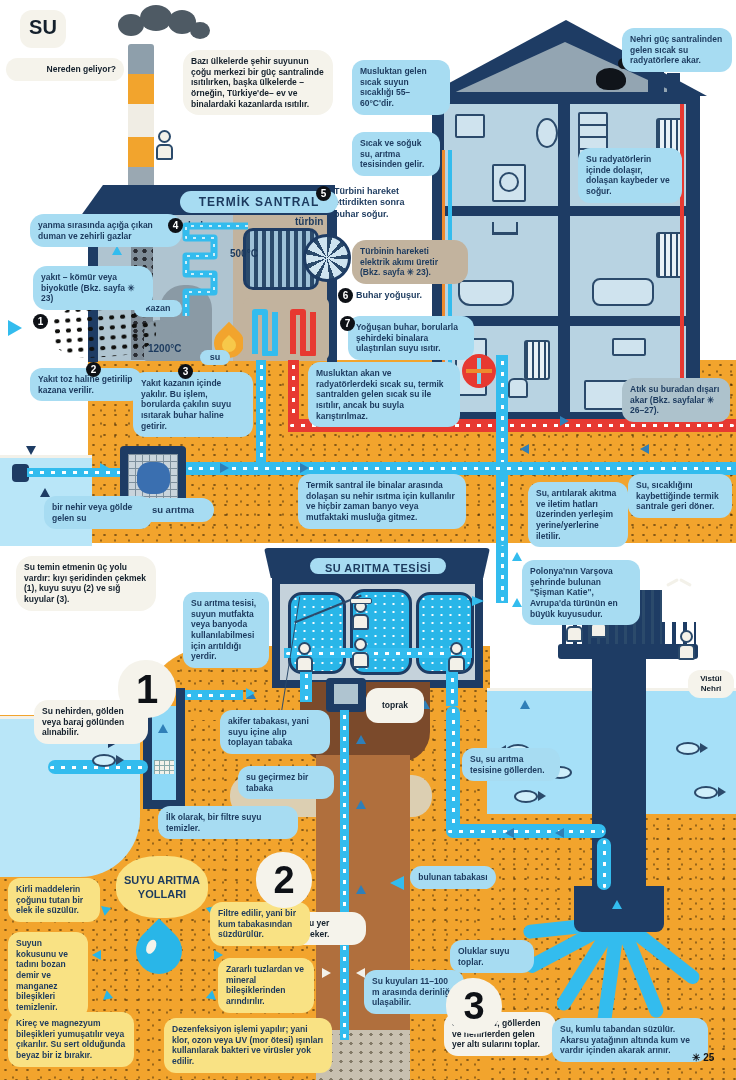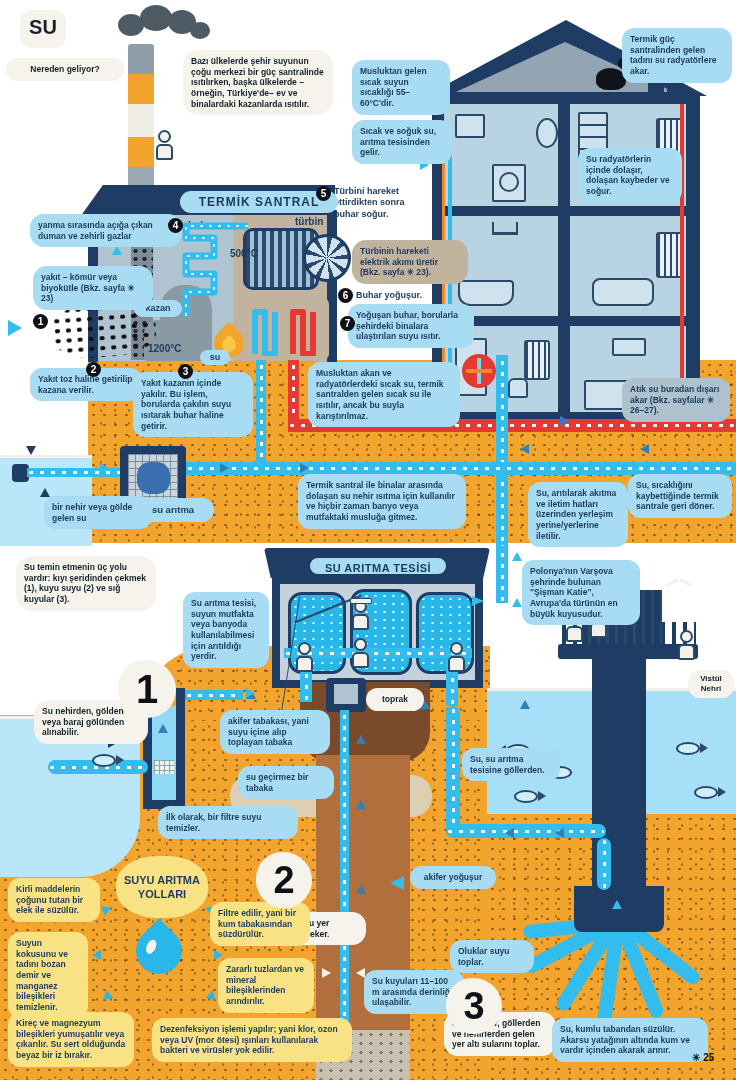--- a/index.html
+++ b/index.html
@@ -69,21 +69,21 @@
 <div class="poster">
 
   <section>
 
     <div class="sand" style="left:88px;top:360px;width:648px;height:183px"></div>
 
     <div class="water" style="left:0;top:455px;width:92px;height:88px;border-top:3px solid #F3F1E9"></div>
 
     <div class="bubble white" style="left:20px;top:10px;width:46px;height:38px;font-size:20px;text-align:center;padding:5px 0">
       <span>SU</span></div>
-    <div class="bubble white" style="left:6px;top:58px;width:118px;border-radius:13px;text-align:center">
+    <div class="bubble white" style="left:6px;top:58px;width:118px;border-radius:13px;text-align:right">
       <span>Nereden geliyor?</span></div>
     <div class="bubble white" style="left:183px;top:50px;width:150px;border-radius:16px">
       <span>Bazı ülkelerde şehir suyunun çoğu merkezi bir güç santralinde ısıtılırken, başka ülkelerde –örneğin, Türkiye'de– ev ve binalardaki kazanlarda ısıtılır.</span></div>
 
     <div class="smoke" style="left:118px;top:14px;width:26px;height:22px"></div>
     <div class="smoke" style="left:140px;top:5px;width:32px;height:26px"></div>
     <div class="smoke" style="left:168px;top:10px;width:28px;height:24px"></div>
     <div class="smoke" style="left:190px;top:22px;width:20px;height:17px"></div>
     <div class="abs" style="left:128px;top:44px;width:26px;height:150px;border-radius:3px;
          background:linear-gradient(#8E9FAB 0 20%,#F2A42D 20% 40%,#F0EDE4 40% 62%,#F2A42D 62% 82%,#9AA8B2 82% 100%)"></div>
@@ -152,21 +152,21 @@
     <div class="bubble" style="left:133px;top:372px;width:120px">
       <span>Yakıt kazanın içinde yakılır. Bu işlem, borularda çakılın suyu ısıtarak buhar haline getirir.</span></div>
     <div class="step" style="left:178px;top:364px"><span>3</span></div>
 
     <div class="step" style="left:316px;top:186px"><span>5</span></div>
     <div class="lbl" style="left:334px;top:186px;width:96px"><span>Türbini hareket ettirdikten sonra buhar soğur.</span></div>
     <div class="bubble tan" style="left:352px;top:240px;width:116px;border-radius:14px">
       <span>Türbinin hareketi elektrik akımı üretir (Bkz. sayfa ✳ 23).</span></div>
     <div class="step" style="left:338px;top:288px"><span>6</span></div>
     <div class="lbl" style="left:356px;top:290px;width:90px"><span>Buhar yoğuşur.</span></div>
-    <div class="bubble" style="left:348px;top:304px;width:126px">
+    <div class="bubble" style="left:348px;top:316px;width:126px">
       <span>Yoğuşan buhar, borularla şehirdeki binalara ulaştırılan suyu ısıtır.</span></div>
     <div class="step" style="left:340px;top:316px"><span>7</span></div>
 
     <div class="abs" style="left:425px;top:20px;width:0;height:0;
          border-left:141px solid transparent;border-right:141px solid transparent;border-bottom:76px solid #1E3C64"></div>
     <div class="abs" style="left:447px;top:42px;width:0;height:0;
          border-left:118px solid transparent;border-right:118px solid transparent;border-bottom:54px solid #93A5B2"></div>
     <div class="abs" style="left:596px;top:68px;width:30px;height:22px;background:#10141a;border-radius:45% 55% 40% 40%"></div>
     <div class="abs" style="left:618px;top:58px;width:11px;height:11px;background:#10141a;border-radius:50%"></div>
     <div class="navyblock" style="left:648px;top:70px;width:16px;height:24px"></div>
@@ -202,24 +202,24 @@
     <div class="abs" style="left:448px;top:150px;width:4px;height:262px;background:#33BCEE;z-index:12"></div>
     <div class="abs" style="left:442px;top:150px;width:3px;height:262px;background:#EE8A2D;z-index:12"></div>
     <div class="tri tr" style="left:420px;top:148px;color:#EE8A2D"></div>
     <div class="tri tr" style="left:420px;top:160px;color:#33BCEE"></div>
 
     <div class="abs" style="left:462px;top:354px;width:34px;height:34px;background:#E73931;border-radius:50%;z-index:22"></div>
     <div class="abs" style="left:477px;top:358px;width:4px;height:26px;background:#7AD4F2;z-index:23"></div>
     <div class="abs" style="left:466px;top:369px;width:26px;height:4px;background:#EE8A2D;z-index:23"></div>
 
     <div class="bubble" style="left:622px;top:28px;width:110px">
-      <span>Termik güç santralinden gelen tadını su radyatörlere akar.</span></div>
+      <span>Nehri güç santralinden gelen sıcak su radyatörlere akar.</span></div>
     <div class="bubble" style="left:352px;top:60px;width:98px">
       <span>Musluktan gelen sıcak suyun sıcaklığı 55–60°C'dir.</span></div>
-    <div class="bubble" style="left:352px;top:120px;width:100px">
+    <div class="bubble" style="left:352px;top:132px;width:88px">
       <span>Sıcak ve soğuk su, arıtma tesisinden gelir.</span></div>
     <div class="bubble" style="left:578px;top:148px;width:104px">
       <span>Su radyatörlerin içinde dolaşır, dolaşan kaybeder ve soğur.</span></div>
     <div class="bubble" style="left:308px;top:362px;width:152px">
       <span>Musluktan akan ve radyatörlerdeki sıcak su, termik santralden gelen sıcak su ile ısıtılır, ancak bu suyla karıştırılmaz.</span></div>
     <div class="bubble gray" style="left:622px;top:378px;width:108px">
       <span>Atık su buradan dışarı akar (Bkz. sayfalar ✳ 26–27).</span></div>
 
     <div class="pv c dotpipe" style="left:256px;top:360px;width:10px;height:110px"></div>
     <div class="pv r" style="left:288px;top:360px;width:11px;height:66px"></div>
@@ -295,21 +295,21 @@
     <div class="pv c dotpipe" style="left:496px;top:543px;width:12px;height:60px"></div>
     <div class="tri tu" style="left:512px;top:552px;color:#33BCEE"></div>
     <div class="tri tu" style="left:512px;top:598px;color:#33BCEE"></div>
 
     <div class="pv c dotpipe" style="left:300px;top:660px;width:12px;height:42px"></div>
     <div class="pv c dotpipe" style="left:446px;top:660px;width:12px;height:46px"></div>
     <div class="tri tu" style="left:246px;top:690px;color:#2F7FB8"></div>
     <div class="tri tu" style="left:420px;top:700px;color:#2F7FB8"></div>
     <div class="tri tu" style="left:520px;top:700px;color:#2F7FB8"></div>
 
-    <div class="bubble white" style="left:366px;top:688px;width:58px;text-align:center;padding:6px 4px;z-index:31">
+    <div class="bubble white" style="left:366px;top:688px;width:58px;text-align:center;padding:12px 4px;z-index:31">
       <span>toprak</span></div>
 
     <div class="bubble" style="left:522px;top:560px;width:118px">
       <span>Polonya'nın Varşova şehrinde bulunan "Şişman Katie", Avrupa'da türünün en büyük kuyusudur.</span></div>
     <div class="gull" style="left:666px;top:576px"></div>
     <div class="abs" style="left:582px;top:590px;width:80px;height:58px;z-index:15;
          background:repeating-linear-gradient(90deg,#1E3C64 0 6px,#2B4A6B 6px 9px)"></div>
     <div class="abs" style="left:562px;top:622px;width:134px;height:26px;z-index:14;
          background:repeating-linear-gradient(90deg,#1E3C64 0 4px,transparent 4px 11px)"></div>
     <div class="person" style="left:566px;top:612px"></div>
@@ -378,21 +378,21 @@
     <div class="abs" style="left:334px;top:684px;width:24px;height:20px;background:#AFC4D0;z-index:13"></div>
     <div class="pv c dotpipe" style="left:340px;top:710px;width:9px;height:330px;z-index:12"></div>
     <div class="tri tu" style="left:356px;top:735px;color:#2F7FB8;z-index:13"></div>
     <div class="tri tu" style="left:356px;top:800px;color:#2F7FB8;z-index:13"></div>
     <div class="tri tu" style="left:356px;top:885px;color:#2F7FB8;z-index:13"></div>
     <div class="tri tr" style="left:322px;top:968px;color:#F3F1E9;z-index:13"></div>
     <div class="tri tl" style="left:356px;top:968px;color:#F3F1E9;z-index:13"></div>
 
     <div class="tri tl" style="left:390px;top:876px;color:#33BCEE;border-right-width:14px;border-top-width:7px;border-bottom-width:7px;z-index:31"></div>
     <div class="bubble" style="left:410px;top:866px;width:86px;text-align:center">
-      <span>akifer yoğuşur</span></div>
+      <span>bulunan tabakası</span></div>
 
     <div class="bubble" style="left:462px;top:748px;width:98px">
       <span>Su, su arıtma tesisine göllerden.</span></div>
     <div class="pv c dotpipe" style="left:446px;top:706px;width:14px;height:130px;border-radius:7px"></div>
     <div class="ph c dotpipe" style="left:446px;top:824px;width:160px;height:14px;border-radius:7px"></div>
     <div class="tri tl" style="left:505px;top:828px;color:#2F7FB8"></div>
     <div class="tri tl" style="left:555px;top:828px;color:#2F7FB8"></div>
     <div class="pv c dotpipe" style="left:597px;top:838px;width:14px;height:52px;border-radius:7px"></div>
 
     <div class="bubble" style="left:364px;top:970px;width:100px">
@@ -413,21 +413,21 @@
     <div class="bubble yellow" style="left:8px;top:878px;width:92px">
       <span>Kirli maddelerin çoğunu tutan bir elek ile süzülür.</span></div>
     <div class="bubble yellow" style="left:8px;top:932px;width:80px">
       <span>Suyun kokusunu ve tadını bozan demir ve manganez bileşikleri temizlenir.</span></div>
     <div class="bubble yellow" style="left:8px;top:1012px;width:126px">
       <span>Kireç ve magnezyum bileşikleri yumuşatılır veya çıkarılır. Su sert olduğunda beyaz bir iz bırakır.</span></div>
     <div class="bubble yellow" style="left:210px;top:902px;width:100px">
       <span>Filtre edilir, yani bir kum tabakasından süzdürülür.</span></div>
     <div class="bubble yellow" style="left:218px;top:958px;width:96px">
       <span>Zararlı tuzlardan ve mineral bileşiklerinden arındırılır.</span></div>
-    <div class="bubble yellow" style="left:152px;top:1018px;width:200px">
+    <div class="bubble yellow" style="left:164px;top:1018px;width:168px">
       <span>Dezenfeksiyon işlemi yapılır; yani klor, ozon veya UV (mor ötesi) ışınları kullanılarak bakteri ve virüsler yok edilir.</span></div>
 
     <div class="bubble" style="left:450px;top:940px;width:84px">
       <span>Oluklar suyu toplar.</span></div>
     <div class="bignum" style="left:446px;top:978px;width:56px;height:56px;font-size:38px">
       <span>3</span>
       </div>
     <div class="bubble white" style="left:444px;top:1012px;width:112px;border-radius:14px">
       <span>Sığ kuyular, göllerden ve nehirlerden gelen yer altı sularını toplar.</span></div>
     <div class="bubble" style="left:552px;top:1018px;width:156px">

